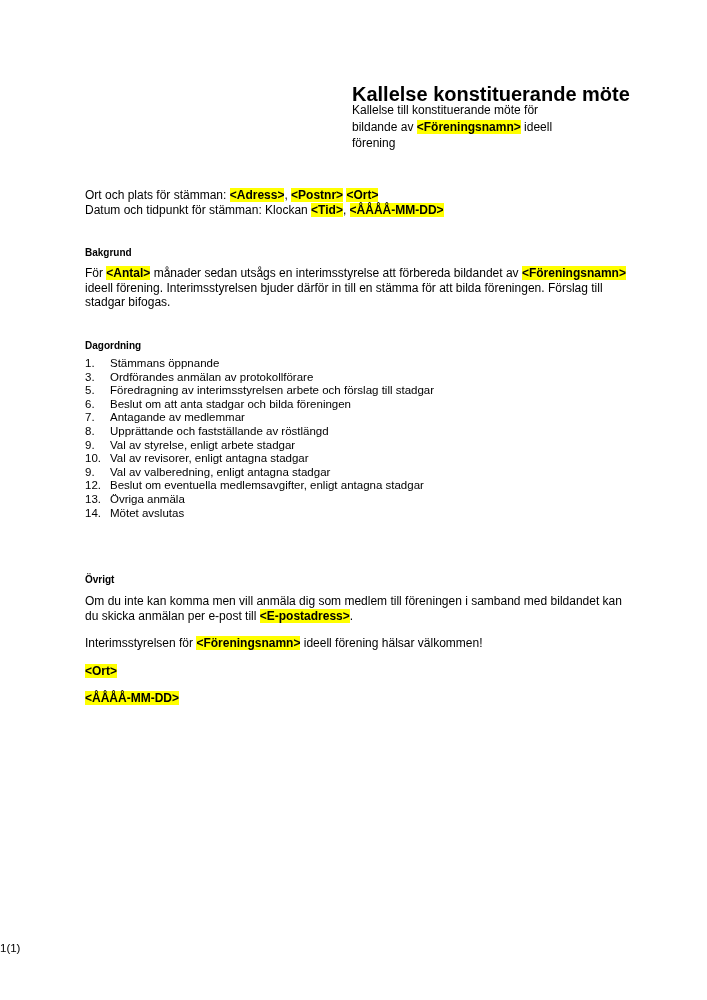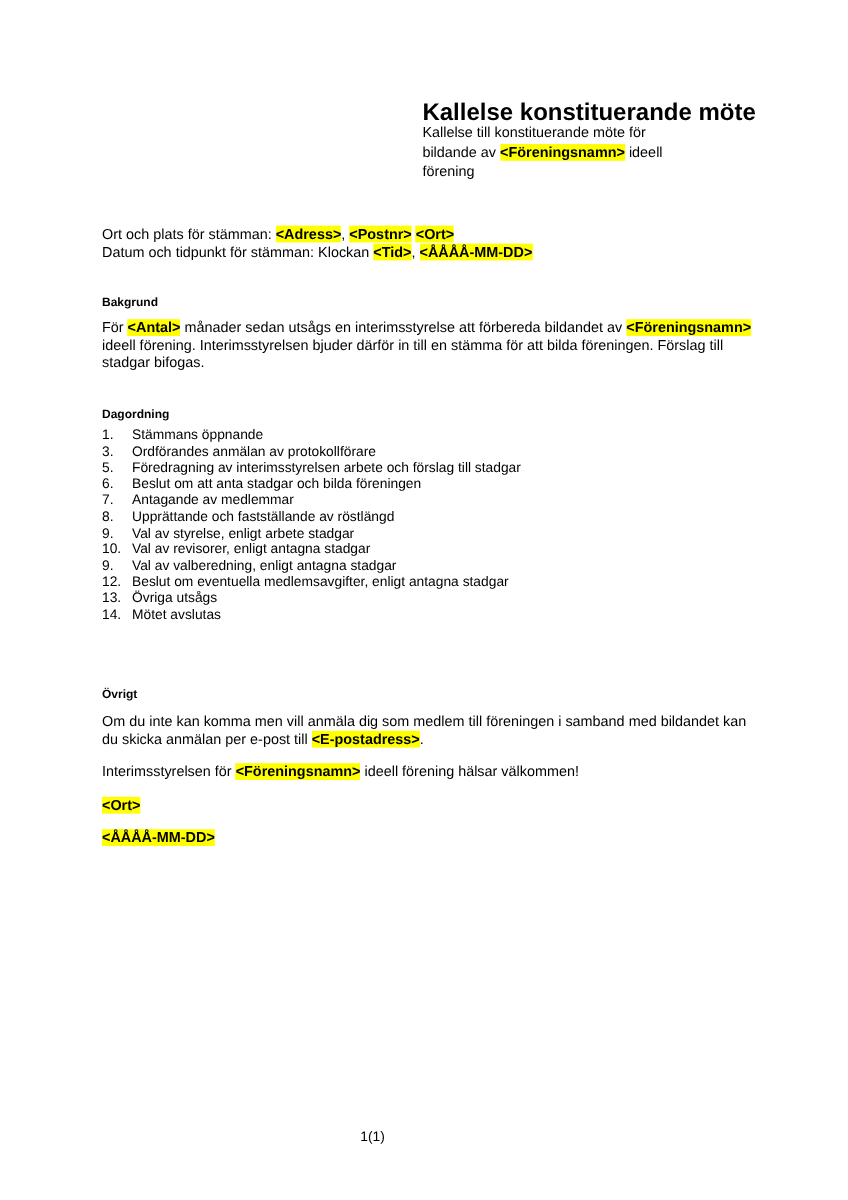--- a/index.html
+++ b/index.html
@@ -43,21 +43,21 @@
     line-height: 13.6px;
   }
   .agenda .num {
     display: inline-block;
     width: 25px;
   }
   .hl { background: var(--hl, #ffff00); font-weight: bold; }
   .footer {
     left: 0;
     width: 621px;
-    text-align: center;
+    text-align: left;
     font-size: 11.5px;
     line-height: 14px;
   }
   .nowrap { white-space: nowrap; }
 </style>
 </head>
 <body>
 
 <div class="page">
 
@@ -80,21 +80,21 @@
       <li><span class="num">1.</span><span>Stämmans öppnande</span></li>
       <li><span class="num">3.</span><span>Ordförandes anmälan av protokollförare</span></li>
       <li><span class="num">5.</span><span>Föredragning av interimsstyrelsen arbete och förslag till stadgar</span></li>
       <li><span class="num">6.</span><span>Beslut om att anta stadgar och bilda föreningen</span></li>
       <li><span class="num">7.</span><span>Antagande av medlemmar</span></li>
       <li><span class="num">8.</span><span>Upprättande och fastställande av röstlängd</span></li>
       <li><span class="num">9.</span><span>Val av styrelse, enligt arbete stadgar</span></li>
       <li><span class="num">10.</span><span>Val av revisorer, enligt antagna stadgar</span></li>
       <li><span class="num">9.</span><span>Val av valberedning, enligt antagna stadgar</span></li>
       <li><span class="num">12.</span><span>Beslut om eventuella medlemsavgifter, enligt antagna stadgar</span></li>
-      <li><span class="num">13.</span><span>Övriga utsågs</span></li>
+      <li><span class="num">13.</span><span>Övriga anmäla</span></li>
       <li><span class="num">14.</span><span>Mötet avslutas</span></li>
     </ol>
 
   <h2 class="abs section-heading" style="left:85px; top:572px;">Övrigt</h2>
 
   <div class="abs body-text nowrap" style="left:85px; top:636px;"><span>Interimsstyrelsen för </span><span class="hl">&lt;Föreningsnamn&gt;</span><span> ideell förening hälsar välkommen!</span></div>
 
   <div class="abs body-text" style="left:85px; top:594px; width:560px;"><span>Om du inte kan komma men vill anmäla dig som medlem till föreningen i samband med bildandet kan</span><br><span>du skicka anmälan per e-post till </span><span class="hl">&lt;E-postadress&gt;</span><span>.</span></div>
 
   <div class="abs body-text nowrap" style="left:85px; top:664px;"><span class="hl">&lt;Ort&gt;</span></div>

